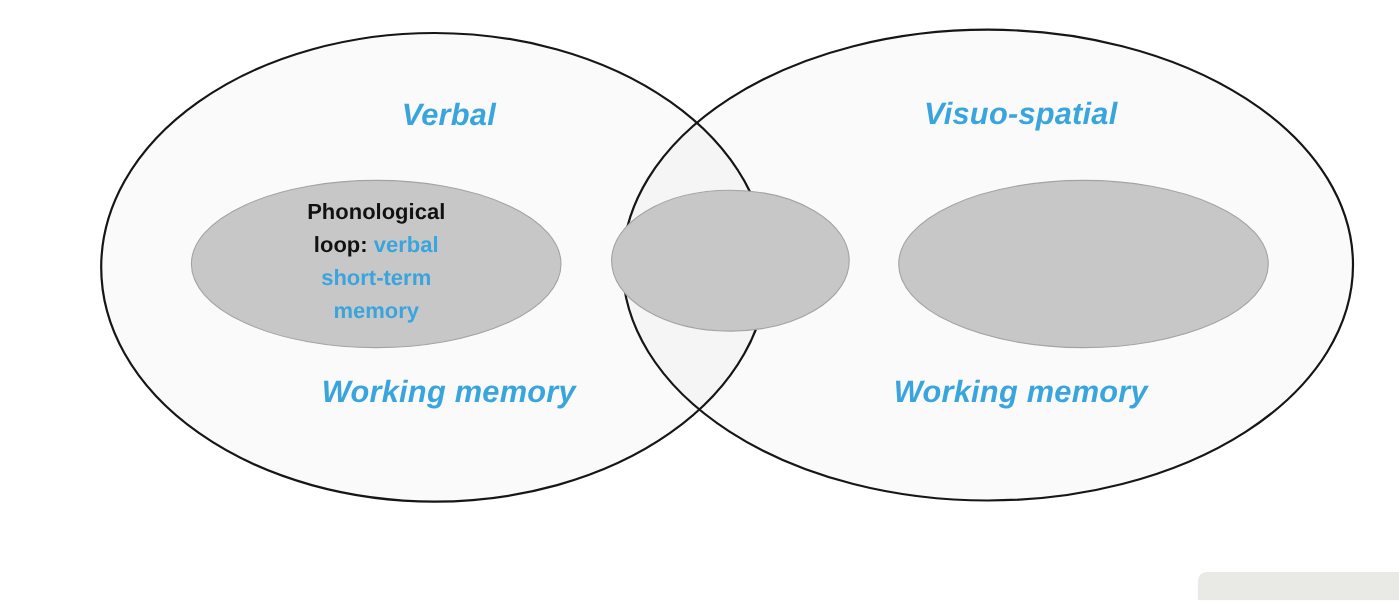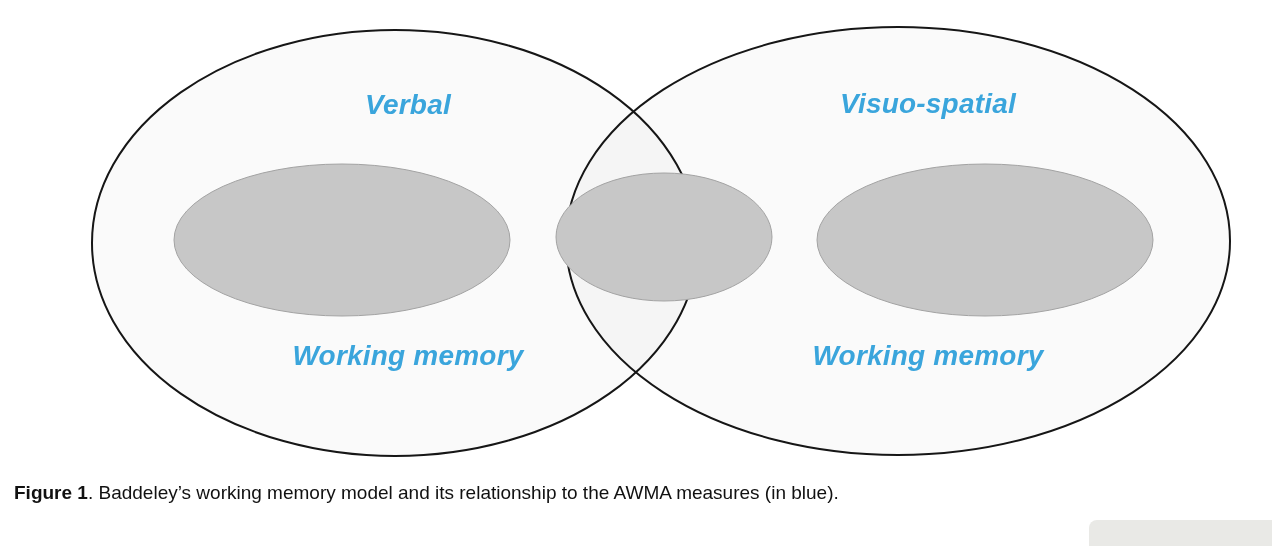--- a/index.html
+++ b/index.html
@@ -95,22 +95,23 @@
   </svg>
 
   <div class="label label-blue-big" style="left: 408px; top: 105px;">Verbal</div>
 
   <div class="label label-blue-big" style="left: 928px; top: 104px;">Visuo-spatial</div>
 
   <div class="label label-blue-big" style="left: 408px; top: 356px;">Working memory</div>
 
   <div class="label label-blue-big" style="left: 928px; top: 356px;">Working memory</div>
 
+  <div class="inner-text" style="left: 342px; top: 238px; width: 160px;">
+    <span>Phonological loop:</span>
+    <span class="blue-part">verbal short-term memory</span>
+  </div>
 
 
 
-  <div class="caption">
-    <span class="caption-label">Figure 1</span><span>. Baddeley’s working memory model and its relationship to the AWMA measures (in blue).</span>
-  </div>
 
   <div class="bg-window-corner"></div>
 
 </div>
 
 </body></html>

